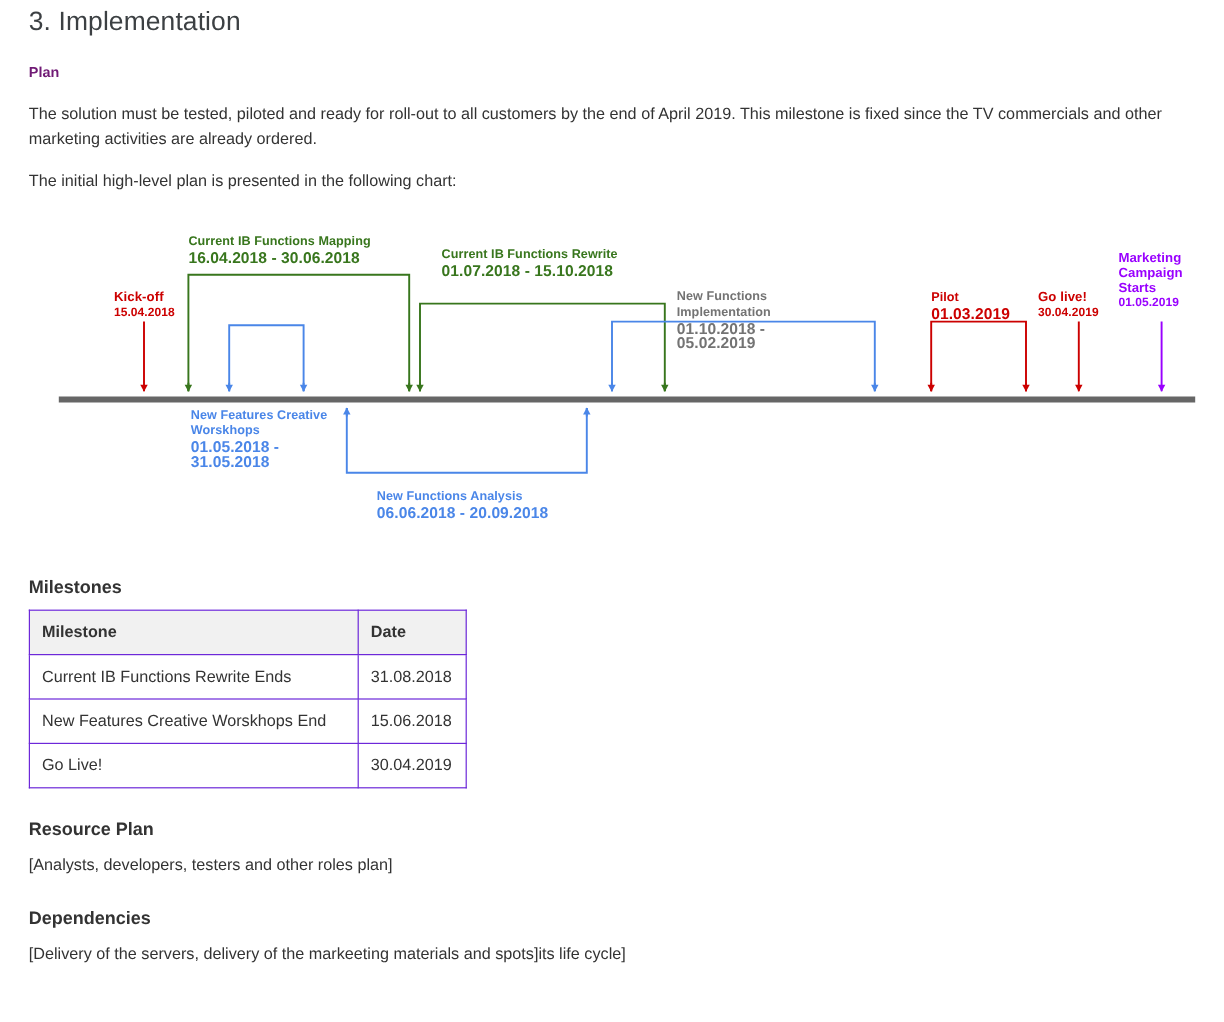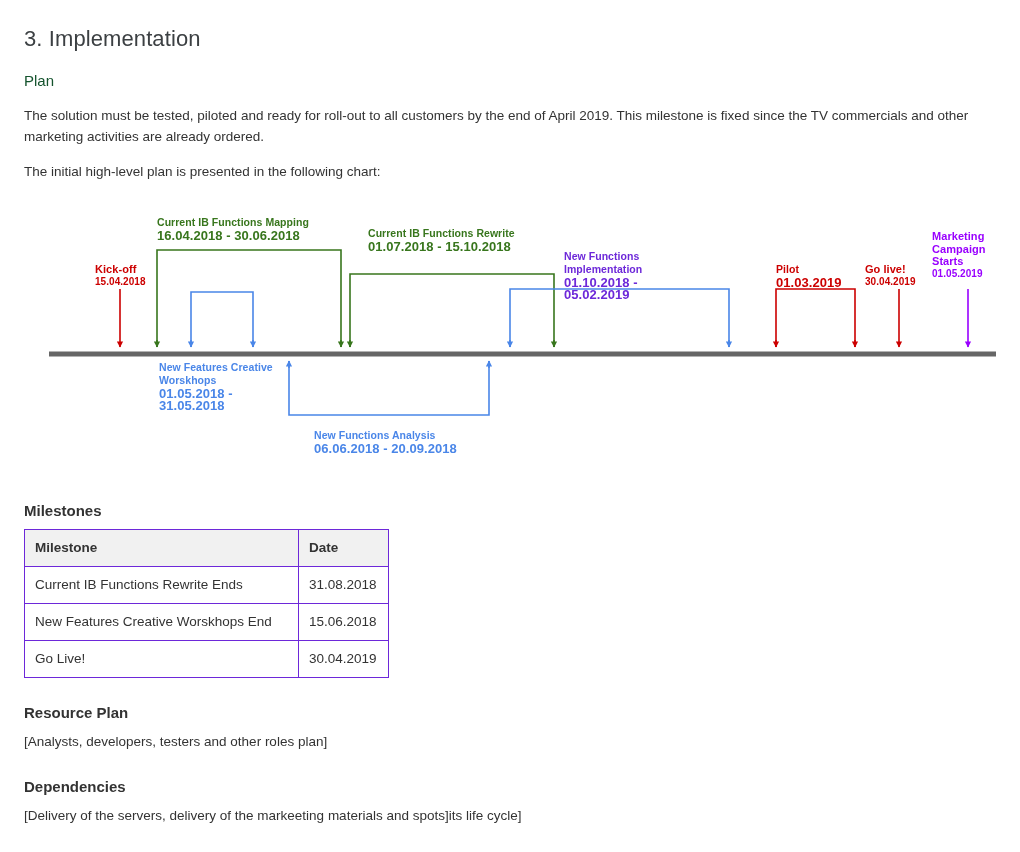--- a/index.html
+++ b/index.html
@@ -7,24 +7,24 @@
     width:1020px;height:852px;
     background:#ffffff;
     font-family:"Liberation Sans","DejaVu Sans",sans-serif;
     color:#333333;
     overflow:hidden;
   }
   .page{position:relative;width:1020px;height:852px;box-sizing:border-box;padding:0 24px;}
 
   h1.doc-h1{
     font-size:22px;font-weight:400;color:#3c4043;
-    margin:0;padding-top:25px;line-height:28px;letter-spacing:0.1px;
+    margin:0;padding-top:4px;line-height:28px;letter-spacing:0.1px;
   }
   h2.doc-h2{
-    font-size:15px;font-weight:normal;color:#14532d;
+    font-size:12px;font-weight:bold;color:#701a75;
     margin:18px 0 0 0;line-height:20px;
   }
   p.doc-p{
     font-size:13.5px;line-height:21px;color:#333333;
     margin:14px 0 0 0;max-width:962px;
   }
 
   
   .chart-wrap{position:relative;width:972px;height:290px;margin-top:30px;}
   .chart-svg{display:block;}
@@ -151,21 +151,21 @@
           <span class="tl-date">01.05.2018 - 31.05.2018</span>
         </div>
         <div class="tl-label" style="left: 344px; top: 15px; width: 150px; color: rgb(56, 118, 29);">
           <span class="tl-name">Current IB Functions Rewrite</span>
           <span class="tl-date">01.07.2018 - 15.10.2018</span>
         </div>
         <div class="tl-label" style="left: 290px; top: 217px; width: 170px; color: rgb(74, 134, 232);">
           <span class="tl-name">New Functions Analysis</span>
           <span class="tl-date">06.06.2018 - 20.09.2018</span>
         </div>
-        <div class="tl-label" style="left: 540px; top: 38px; width: 120px; color: #6d28d9;">
+        <div class="tl-label" style="left: 540px; top: 50px; width: 120px; color: #737373;">
           <span class="tl-name">New Functions Implementation</span>
           <span class="tl-date">01.10.2018 - 05.02.2019</span>
         </div>
         <div class="tl-label" style="left: 752px; top: 51px; width: 82px; color: rgb(204, 0, 0);">
           <span class="tl-name">Pilot</span>
           <span class="tl-date">01.03.2019</span>
         </div>
         <div class="tl-label big" style="left: 841px; top: 51px; width: 70px; color: rgb(204, 0, 0);">
           <span class="tl-name">Go live!</span>
           <span class="tl-date">30.04.2019</span>

